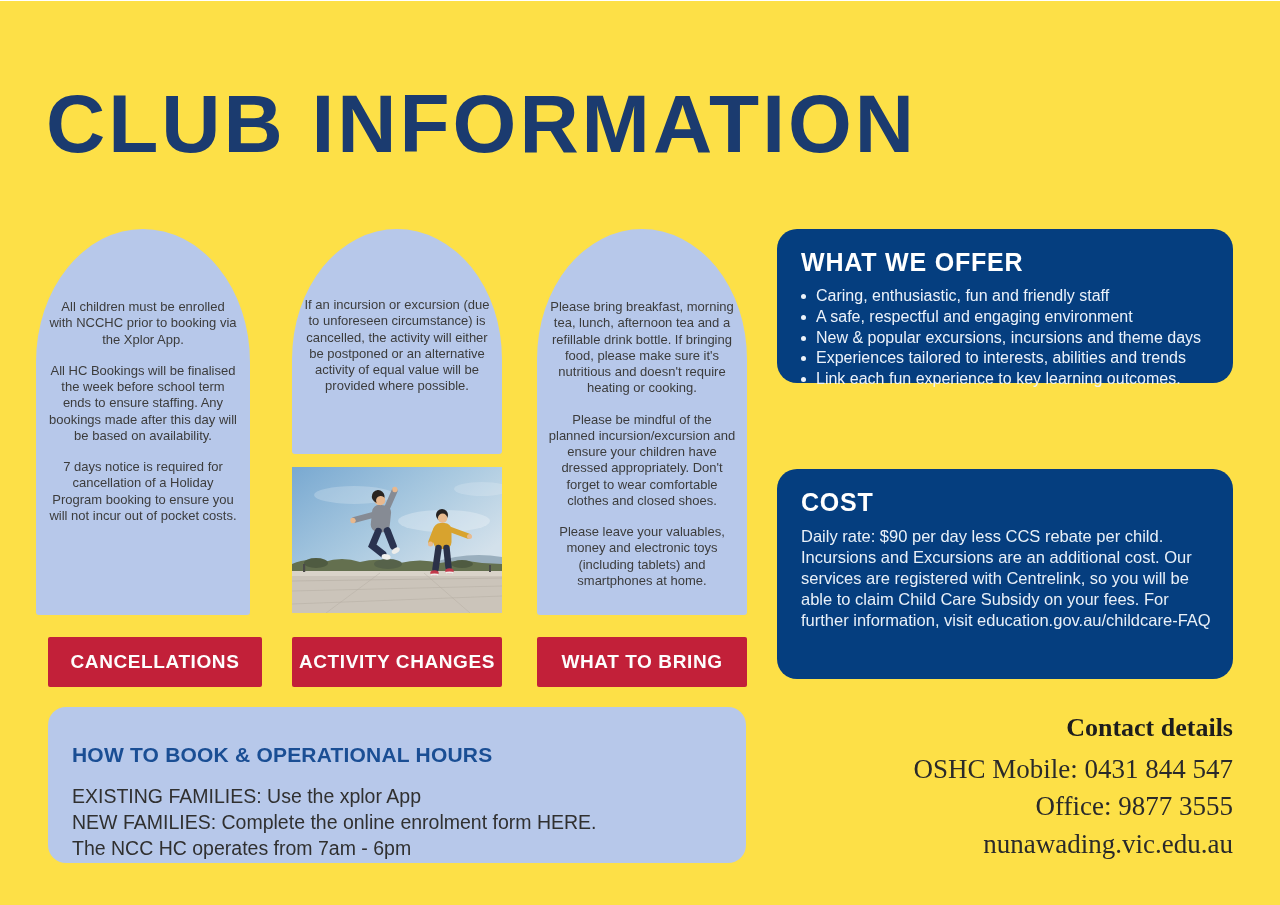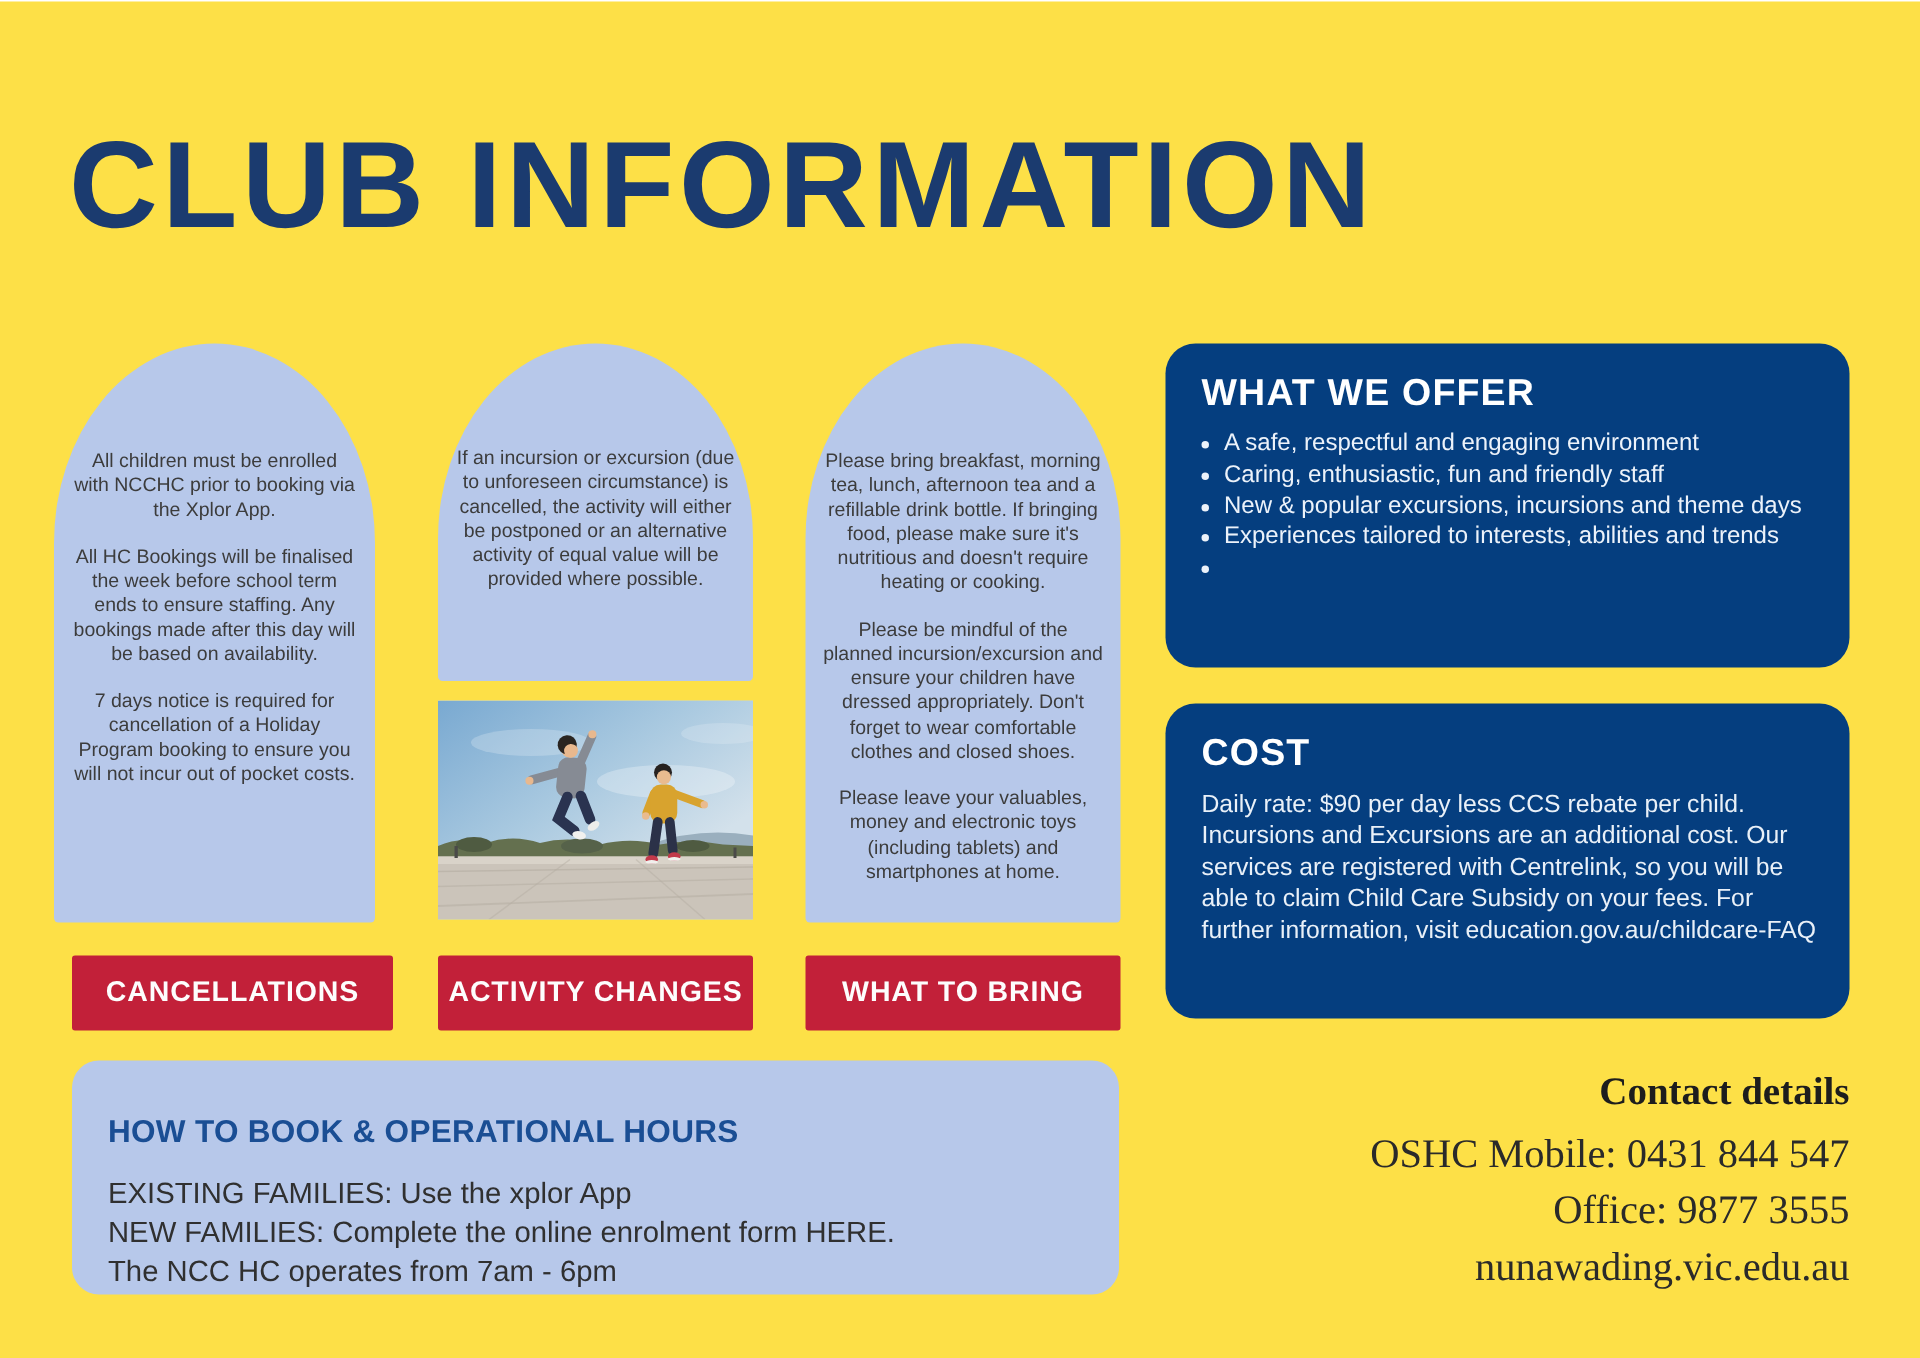--- a/index.html
+++ b/index.html
@@ -57,21 +57,21 @@
   }
   .btn-1 { left:48px;  width:214px; }
   .btn-2 { left:292px; width:210px; }
   .btn-3 { left:537px; width:210px; }
 
   
   .navy-panel {
     position:absolute; left:777px; width:456px;
     background:#053E7F; border-radius:20px; color:#ECF2FA;
   }
-  .panel-offer { top:228px; height:216px; padding:19px 14px 12px 24px; }
+  .panel-offer { top:228px; height:154px; padding:19px 14px 12px 24px; }
   .panel-cost  { top:468px; height:210px; padding:19px 20px 0 24px; }
   .navy-panel h2 {
     font-size:25px; font-weight:bold; letter-spacing:0.8px;
     color:#FFFFFF; margin:0 0 9px;
   }
   .offer-list { list-style:none; font-size:16px; line-height:1.3; }
   .offer-list li { display:flex; gap:10px; align-items:flex-start; }
   .offer-list .dot {
     flex:0 0 auto; width:5px; height:5px; border-radius:50%;
     background:#ECF2FA; margin-top:8px;
@@ -188,36 +188,37 @@
 
   <div class="red-btn btn-1">CANCELLATIONS</div>
   <div class="red-btn btn-2">ACTIVITY CHANGES</div>
   <div class="red-btn btn-3">WHAT TO BRING</div>
 
   <section class="navy-panel panel-offer">
     <h2>WHAT WE OFFER</h2>
     <ul class="offer-list">
       <li>
           <span class="dot"></span>
+          <span>Caring, enthusiastic, fun and friendly staff</span>
+        </li>
+      <li>
+          <span class="dot"></span>
           <span>A safe, respectful and engaging environment</span>
         </li>
       <li>
           <span class="dot"></span>
-          <span>Caring, enthusiastic, fun and friendly staff</span>
-        </li>
-      <li>
-          <span class="dot"></span>
           <span>New &amp; popular excursions, incursions and theme days</span>
         </li>
       <li>
           <span class="dot"></span>
           <span>Experiences tailored to interests, abilities and trends</span>
         </li>
       <li>
           <span class="dot"></span>
+          <span>Link each fun experience to key learning outcomes.</span>
         </li>
     </ul>
   </section>
 
   <section class="navy-panel panel-cost">
     <h2>COST</h2>
     <p>Daily rate: $90 per day less CCS rebate per child. Incursions and Excursions are an additional cost. Our services are registered with Centrelink, so you will be able to claim Child Care Subsidy on your fees. For further information, visit education.gov.au/childcare-FAQ</p>
   </section>
 
   <div class="contact">

